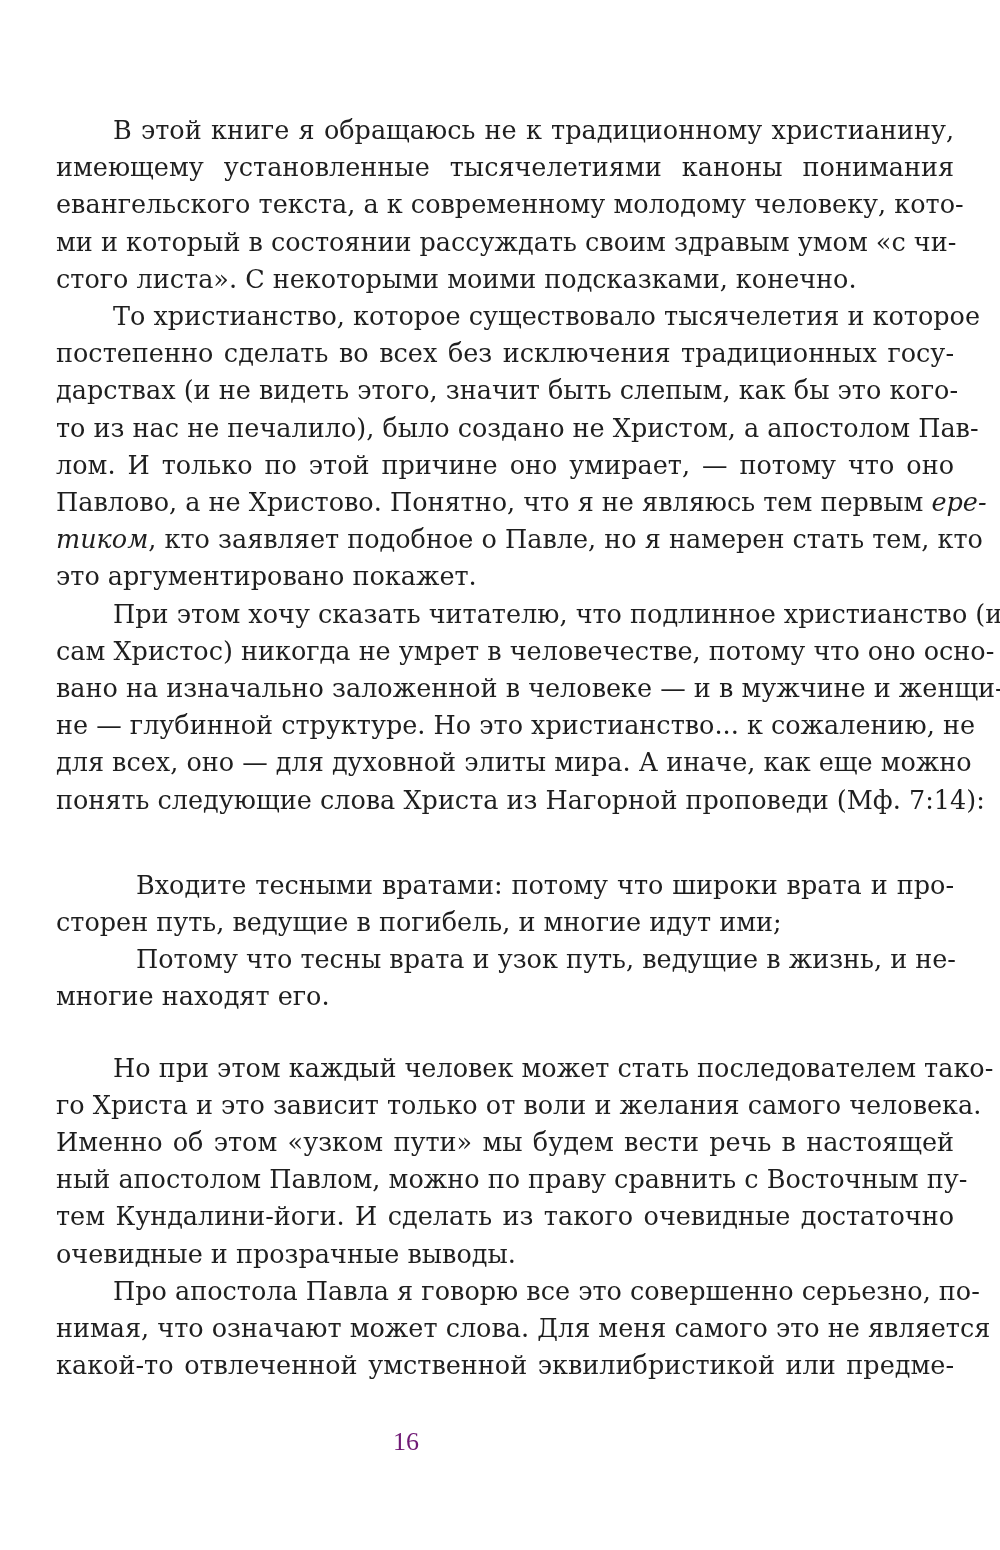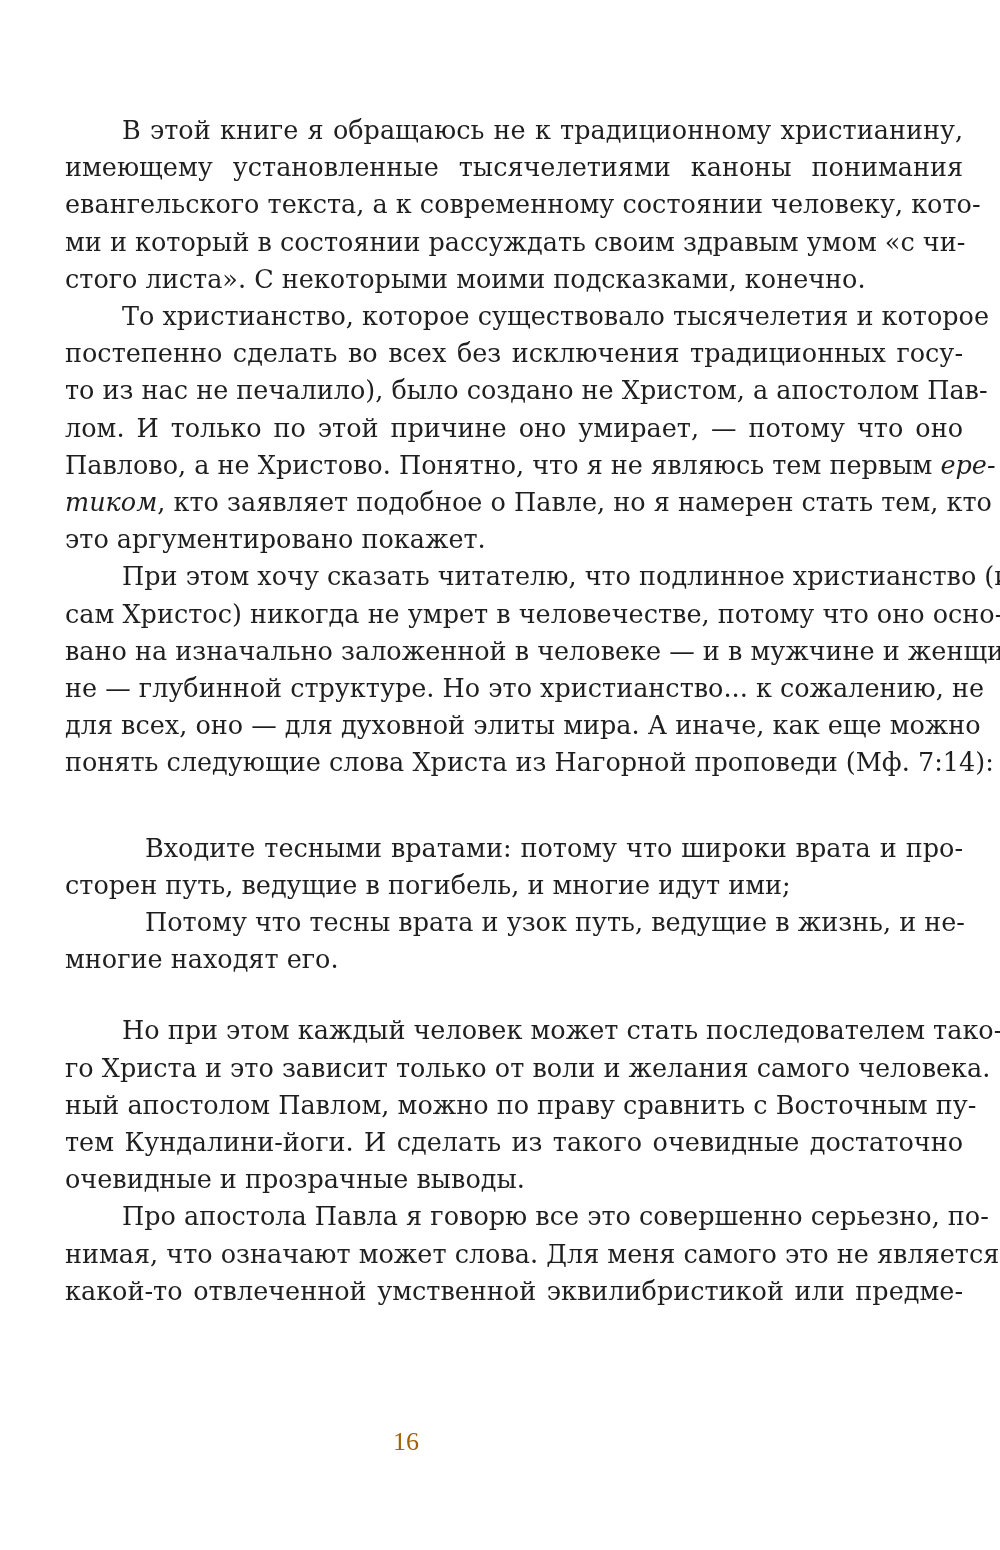--- a/index.html
+++ b/index.html
@@ -1,44 +1,45 @@
 <!DOCTYPE html>
 <html><head>
 <meta charset="utf-8">
 <style>
   html, body { margin:0; padding:0; background:#ffffff; }
   body { width:1000px; height:1550px; position:relative; overflow:hidden;
          font-family:"DejaVu Serif", "Liberation Serif", serif; color:#1f1f1f; }
-  .page { position:absolute; left:65px; top:112px; width:898px; }
+  .page { position:absolute; left:56px; top:112px; width:898px; }
   .para { font-size:25.5px; line-height:37.2px; text-align:justify; text-align-last:left; margin:0; }
   .para .ln { display:block; text-align:justify; text-align-last:justify; white-space:nowrap; }
   .para .ln.last { text-align-last:left; }
   .ln.indent { padding-left:57px; }
   .quote { margin-top:48px; margin-bottom:34px; padding-left:0; }
   .quote .ln.indent { padding-left:80px; }
   em { font-style:italic; }
   .pagenum { position:absolute; top:1427px; left:0; width:812px; text-align:center;
-             font-size:26px; font-family:"Liberation Serif", serif; color:#a16207; }
+             font-size:26px; font-family:"Liberation Serif", serif; color:#701a75; }
 </style>
 </head>
 <body>
 
 <div class="page">
 
   <p class="para">
     <span class="ln indent">В этой книге я обращаюсь не к традиционному христианину,</span>
     <span class="ln">имеющему установленные тысячелетиями каноны понимания</span>
-    <span class="ln">евангельского текста, а к современному состоянии человеку, кото-</span>
+    <span class="ln">евангельского текста, а к современному молодому человеку, кото-</span>
     <span class="ln">ми и который в состоянии рассуждать своим здравым умом «с чи-</span>
     <span class="ln last">стого листа». С некоторыми моими подсказками, конечно.</span>
   </p>
 
   <p class="para">
     <span class="ln indent">То христианство, которое существовало тысячелетия и которое</span>
     <span class="ln">постепенно сделать во всех без исключения традиционных госу-</span>
+    <span class="ln">дарствах (и не видеть этого, значит быть слепым, как бы это кого-</span>
     <span class="ln">то из нас не печалило), было создано не Христом, а апостолом Пав-</span>
     <span class="ln">лом. И только по этой причине оно умирает, — потому что оно</span>
     <span class="ln"><span>Павлово, а не Христово. Понятно, что я не являюсь тем первым </span><em>ере-</em></span>
     <span class="ln"><em>тиком</em><span>, кто заявляет подобное о Павле, но я намерен стать тем, кто</span></span>
     <span class="ln last">это аргументировано покажет.</span>
   </p>
 
   <p class="para">
     <span class="ln indent">При этом хочу сказать читателю, что подлинное христианство (и</span>
     <span class="ln">сам Христос) никогда не умрет в человечестве, потому что оно осно-</span>
@@ -51,20 +52,21 @@
   <p class="para quote">
     <span class="ln indent">Входите тесными вратами: потому что широки врата и про-</span>
     <span class="ln last">сторен путь, ведущие в погибель, и многие идут ими;</span>
     <span class="ln indent">Потому что тесны врата и узок путь, ведущие в жизнь, и не-</span>
     <span class="ln last">многие находят его.</span>
   </p>
 
   <p class="para">
     <span class="ln indent">Но при этом каждый человек может стать последователем тако-</span>
     <span class="ln">го Христа и это зависит только от воли и желания самого человека.</span>
+    <span class="ln">Именно об этом «узком пути» мы будем вести речь в настоящей</span>
     <span class="ln">ный апостолом Павлом, можно по праву сравнить с Восточным пу-</span>
     <span class="ln">тем Кундалини-йоги. И сделать из такого очевидные достаточно</span>
     <span class="ln last">очевидные и прозрачные выводы.</span>
   </p>
 
   <p class="para">
     <span class="ln indent">Про апостола Павла я говорю все это совершенно серьезно, по-</span>
     <span class="ln">нимая, что означают может слова. Для меня самого это не является</span>
     <span class="ln">какой-то отвлеченной умственной эквилибристикой или предме-</span>
   </p>

